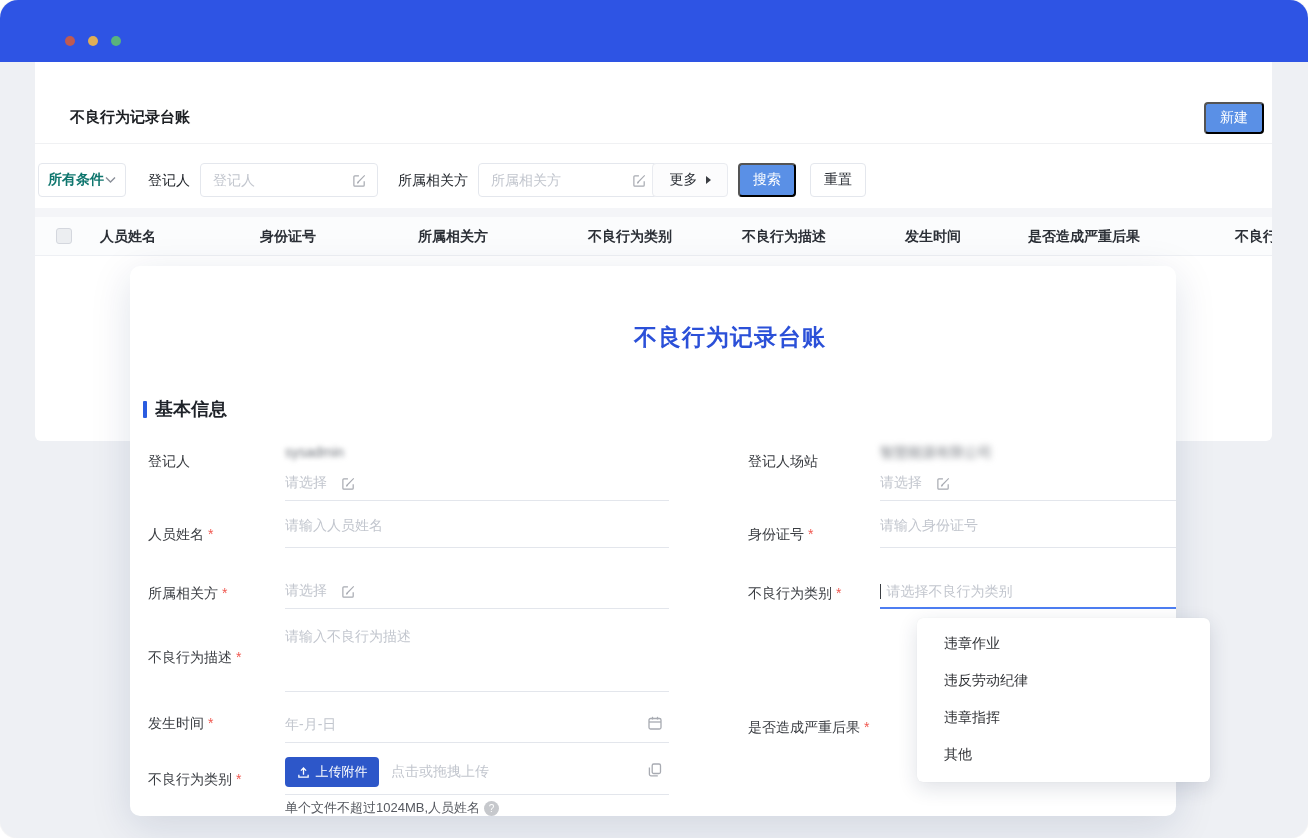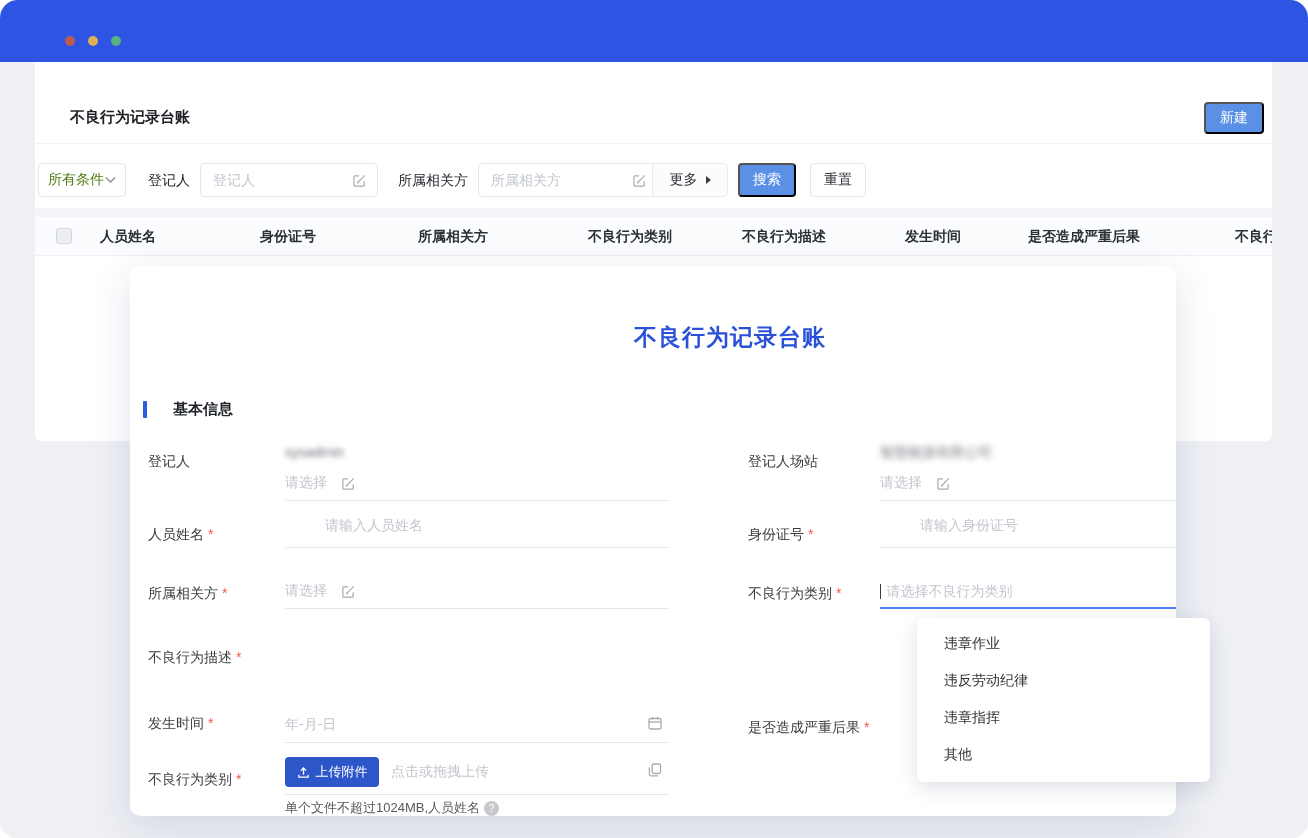--- a/index.html
+++ b/index.html
@@ -13,52 +13,52 @@
 
   
   .card{position:absolute;left:35px;top:62px;width:1237px;height:379px;background:#fff;border-radius:0 0 6px 6px;overflow:hidden;}
   .page-title{position:absolute;left:35px;top:46px;font-size:15px;font-weight:bold;color:#1c1f23;text-align:center;}
   .btn{display:flex;align-items:center;justify-content:center;border-radius:4px;font-size:14px;cursor:pointer;box-sizing:border-box;}
   .btn-primary{background:#5a90e6;color:#fff;}
   .new-btn{position:absolute;left:1169px;top:40px;width:60px;height:32px;}
   .divider{position:absolute;left:0;top:81px;width:100%;height:1px;background:#f0f1f3;}
 
   .filters{position:absolute;left:0;top:101px;width:100%;height:34px;}
-  .cond{position:absolute;left:3px;top:0;width:88px;height:34px;border:1px solid #e4e7ed;border-radius:4px;box-sizing:border-box;display:flex;align-items:center;justify-content:center;gap:1px;font-size:14px;color:#4d7c0f;background:#fff;}
+  .cond{position:absolute;left:3px;top:0;width:88px;height:34px;border:1px solid #e4e7ed;border-radius:4px;box-sizing:border-box;display:flex;align-items:center;justify-content:center;gap:1px;font-size:14px;color:#0f766e;background:#fff;font-weight:bold;}
   .flabel{position:absolute;top:0;height:34px;line-height:34px;font-size:14px;color:#1f2329;}
   .finput{position:absolute;top:0;height:34px;border:1px solid #e4e7ed;border-radius:4px;box-sizing:border-box;background:#fff;display:flex;align-items:center;padding:0 10px;gap:6px;}
   .finput input{border:none;outline:none;flex:1;font-size:14px;color:#333;min-width:0;font-family:inherit;background:transparent;}
   .finput input::placeholder{color:#c2c6ce;}
   .more-btn{position:absolute;left:617px;top:0;width:76px;height:34px;border:1px solid #e9ebf0;background:#fcfcfd;color:#2b2f36;gap:8px;}
   .tri-right{width:0;height:0;border-left:5px solid #3a3d42;border-top:4px solid transparent;border-bottom:4px solid transparent;}
   .search-btn{position:absolute;left:703px;top:0;width:58px;height:34px;}
   .reset-btn{position:absolute;left:775px;top:0;width:56px;height:34px;background:#fff;border:1px solid #e4e7ed;color:#2b2f36;}
 
   .gapband{position:absolute;left:0;top:146px;width:100%;height:9px;background:#f4f5f8;}
   .thead{position:absolute;left:0;top:155px;width:100%;height:38px;background:#fbfcfd;border-bottom:1px solid #eef0f4;}
   .thcell{position:absolute;top:0;height:38px;line-height:38px;font-size:14px;color:#2b2f36;font-weight:600;white-space:nowrap;}
   .chk{position:absolute;left:21px;top:11px;width:16px;height:16px;border:1px solid #d4d7de;background:#eceef1;border-radius:3px;box-sizing:border-box;}
   .empty-dash{position:absolute;left:677px;top:224px;width:8px;height:2px;background:#e4e4e6;}
 
   
   .modal{position:absolute;left:130px;top:266px;width:1046px;height:550px;background:#fff;border-radius:10px;box-shadow:0 10px 40px rgba(15,35,95,.13);}
   .modal-title{position:absolute;left:154px;top:56px;width:892px;text-align:center;font-size:23px;font-weight:bold;color:#2b50d8;letter-spacing:1px;}
   .section{position:absolute;left:13px;top:134px;height:18px;display:flex;align-items:center;}
   .section-bar{width:4px;height:17px;background:#2b5ce0;border-radius:1px;}
-  .section-title{margin-left:26px;font-size:15px;font-weight:bold;color:#1f2329;}
+  .section-title{margin-left:8px;font-size:18px;font-weight:bold;color:#1f2329;}
 
   .lbl{position:absolute;font-size:14px;color:#3a3d42;line-height:20px;white-space:nowrap;}
   .star{color:#f0574f;margin-left:4px;}
   .field{position:absolute;box-sizing:border-box;border-bottom:1px solid #e3e6ec;}
   .field.col-l{left:155px;width:384px;}
   .field.col-r{left:750px;width:296px;}
   .ph{font-size:14px;color:#c2c6ce;}
   .val-blur{font-size:14px;color:#73777e;filter:blur(2.5px);}
   .sel-row{display:flex;align-items:center;gap:14px;justify-content:center;}
-  .field input.bare{border:none;outline:none;width:100%;font-size:14px;color:#737373;background:transparent;font-family:Liberation Serif, serif;padding:0;margin-left:40px;}
+  .field input.bare{border:none;outline:none;width:100%;font-size:14px;color:#737373;background:transparent;font-family:Liberation Serif, serif;padding:0;}
   .field input.bare::placeholder{color:#c2c6ce;}
   .focused{border-bottom:2px solid #4d7ef2;}
   .cursor{display:inline-block;width:1px;height:15px;background:#3a3d42;vertical-align:middle;margin-right:1px;}
 
   .dropdown{position:absolute;left:787px;top:352px;width:293px;height:164px;background:#fff;border-radius:6px;box-shadow:0 6px 20px rgba(30,40,80,.14),0 0 1px rgba(0,0,0,.08);padding-top:7px;box-sizing:border-box;z-index:5;}
   .opt{height:37px;line-height:37px;padding-left:27px;font-size:14px;color:#303236;cursor:pointer;}
 
   .upload-btn{position:absolute;left:0;top:4px;width:94px;height:30px;background:#2d57c9;border-radius:4px;color:#fff;font-size:13px;display:flex;align-items:center;justify-content:center;gap:6px;cursor:pointer;}
   .upload-ph{position:absolute;left:106px;top:10px;}
   .hint{position:absolute;left:155px;top:533px;font-size:13px;color:#55585f;display:flex;align-items:center;gap:4px;}
@@ -211,20 +211,23 @@
       <div class="field col-r focused" style="top:309px;height:34px;">
         <div style="position:absolute;left:0;top:7px;white-space:nowrap;">
           <span class="cursor"></span>
           <span class="ph">请选择不良行为类别</span>
         </div>
       </div>
 
       <div class="lbl" style="left:18px;top:381px;">
         <span>不良行为描述</span><span class="star">*</span>
       </div>
+      <div class="field col-l" style="top:356px;height:70px;">
+        <span class="ph" style="position:absolute;left:0;top:6px;">请输入不良行为描述</span>
+      </div>
 
       <div class="lbl" style="left:618px;top:451px;">
         <span>是否造成严重后果</span><span class="star">*</span>
       </div>
 
       <div class="lbl" style="left:18px;top:447px;">
         <span>发生时间</span><span class="star">*</span>
       </div>
       <div class="field col-l" style="top:441px;height:36px;">
         <span class="ph" style="position:absolute;left:0;top:9px;">年-月-日</span>

